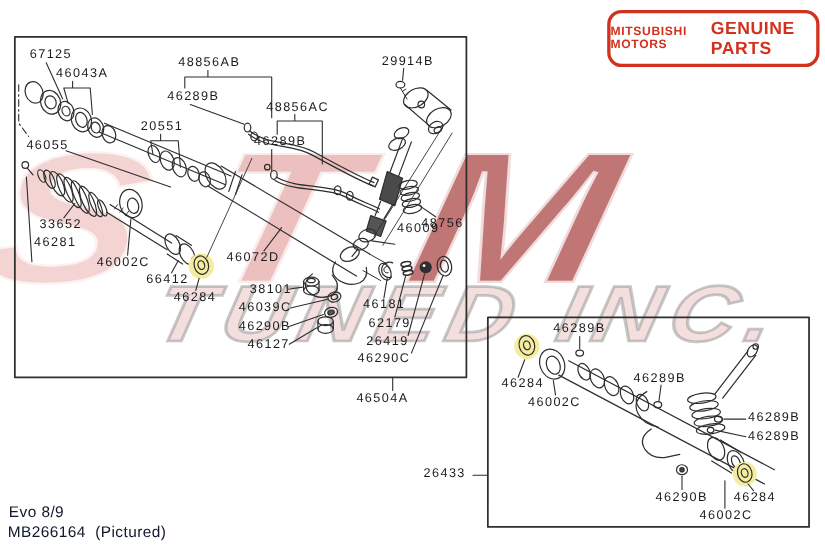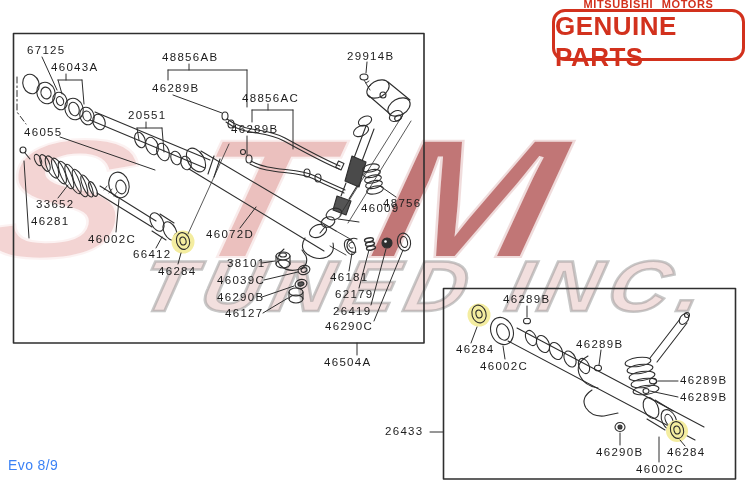--- a/index.html
+++ b/index.html
@@ -24,27 +24,27 @@
   
   #art{position:absolute;left:0;top:0;z-index:1;}
   
   .lbl{
     position:absolute;z-index:2;font-size:11.5px;line-height:1;color:#1c1c1c;
     letter-spacing:1.3px;white-space:nowrap;
   }
   
   .logo{
     position:absolute;z-index:2;left:552px;top:9px;width:187px;height:46px;
-    border:3px solid #d2311d;border-radius:13px;display:flex;flex-direction:column;
+    border:3px solid #d2311d;border-radius:13px;display:flex;flex-direction:row;
     align-items:center;justify-content:center;color:#d2311d;background:transparent;
   }
   .logo .l1{font-size:11px;font-weight:bold;letter-spacing:0.6px;word-spacing:5px;}
-  .logo .l2{font-size:26px;font-weight:bold;letter-spacing:0.5px;margin-top:1px;}
-  
-  .foot{position:absolute;z-index:2;color:#3b82f6;font-size:14px;letter-spacing:0.4px;white-space:pre;}
+  .logo .l2{font-size:16px;font-weight:bold;letter-spacing:0.5px;margin-top:1px;}
+  
+  .foot{position:absolute;z-index:2;color:#0f172a;font-size:14px;letter-spacing:0.4px;white-space:pre;}
   .foot1{left:8px;top:457px;}
   .foot2{left:7px;top:475px;}
 </style>
 </head>
 <body>
 
 <div id="stage">
 
   <div class="wm wm-stm"><span class="l-s">S</span><span class="l-t">T</span><span class="l-m">M</span></div>
   <div class="wm wm-tuned">TUNED INC.</div>
@@ -322,14 +322,15 @@
   <span class="lbl" style="left:667px;top:447px">46284</span>
   <span class="lbl" style="left:636px;top:464px">46002C</span>
   <span class="lbl" style="left:385px;top:426px">26433</span>
 
   <div class="logo">
     <div class="l1">MITSUBISHI MOTORS</div>
     <div class="l2">GENUINE PARTS</div>
   </div>
 
   <div class="foot foot1">Evo 8/9</div>
+  <div class="foot foot2">MB266164  (Pictured)</div>
 
 </div>
 
 </body></html>

